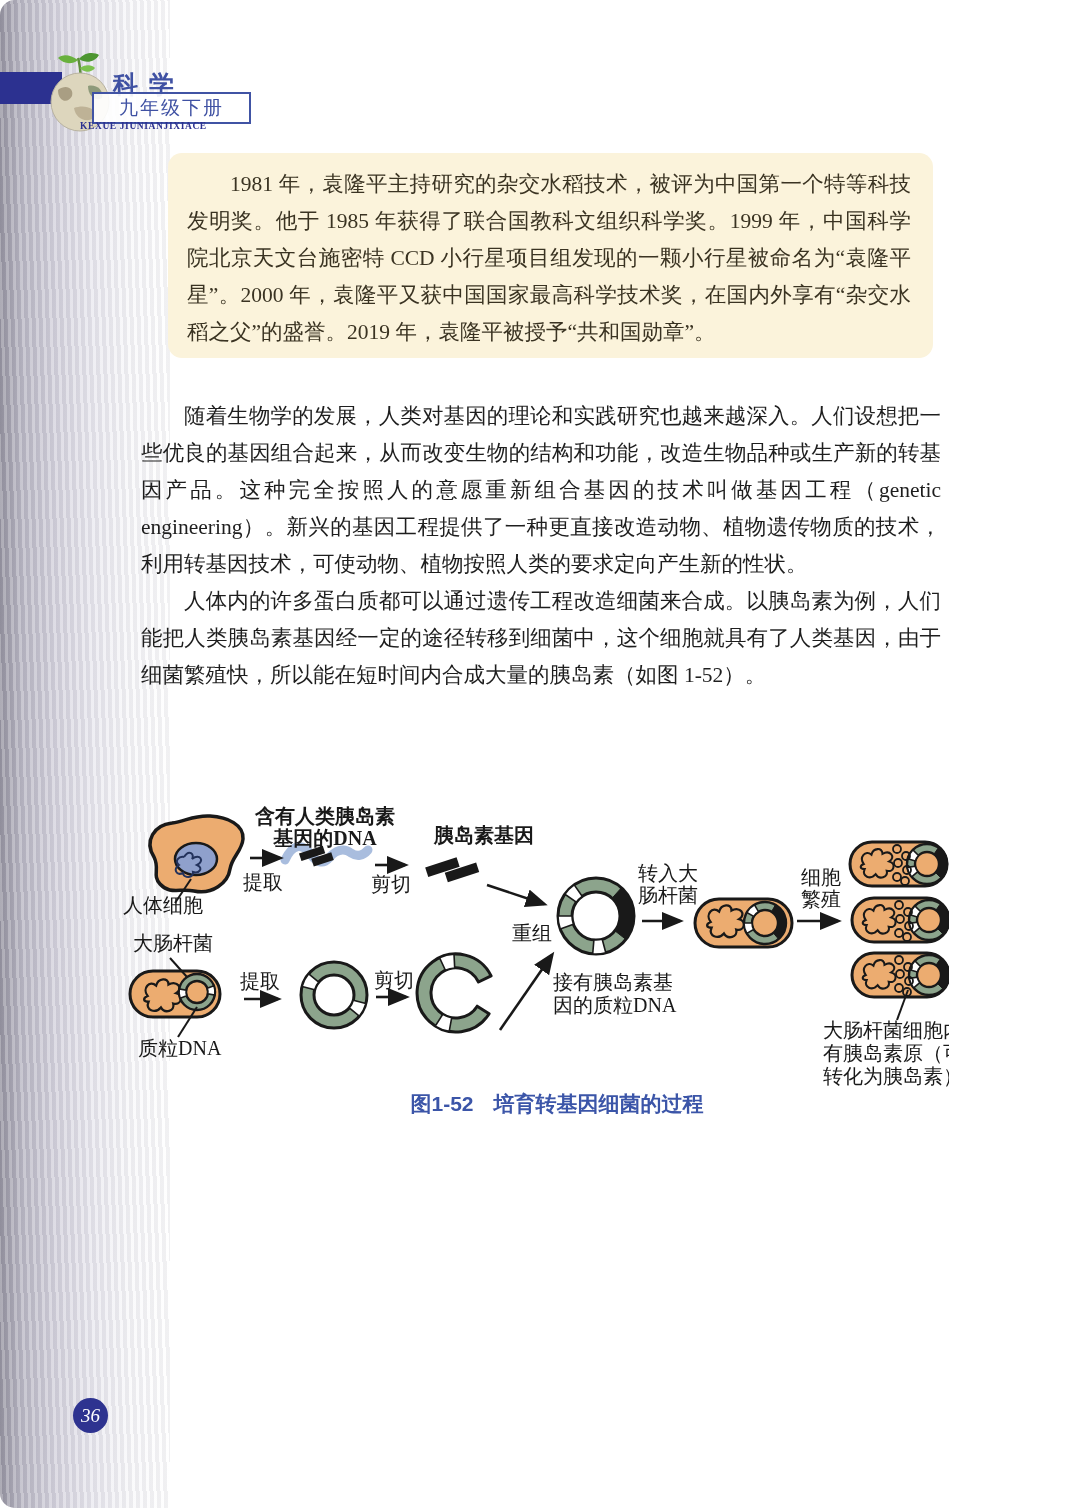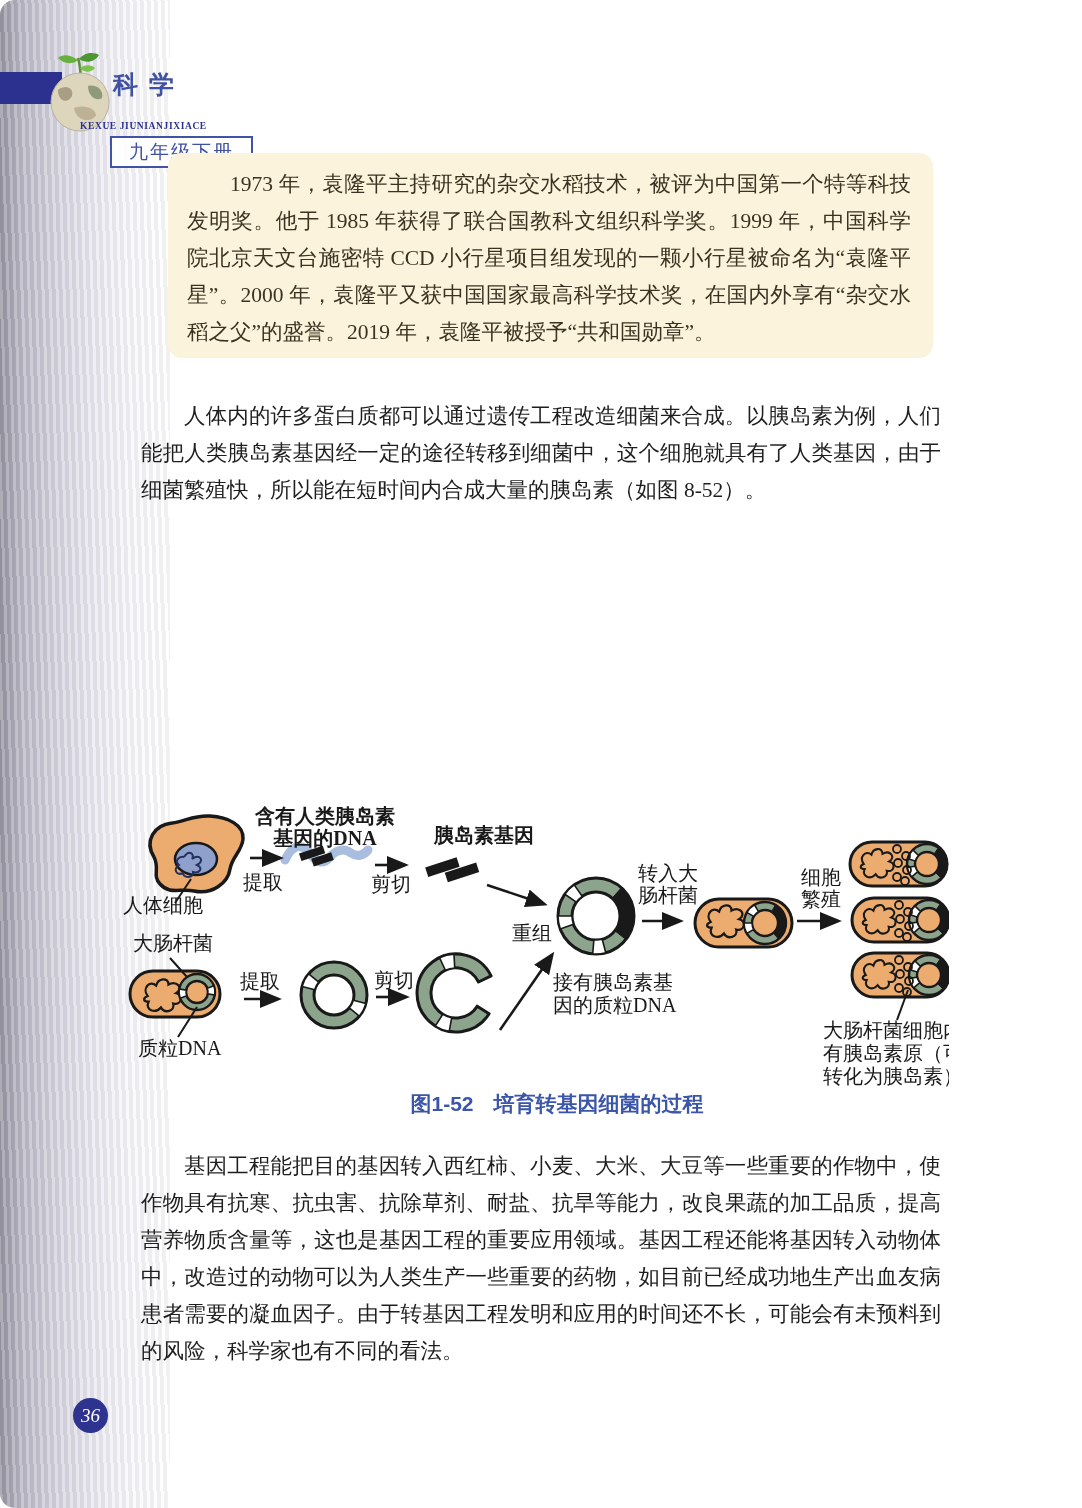--- a/index.html
+++ b/index.html
@@ -9,22 +9,22 @@
       #ffffff;
     font-family:"Liberation Serif","DejaVu Serif",serif;color:#222;border-radius:15px;}
   .edge-texture{position:absolute;left:0;top:0;width:170px;height:100%;
     background:repeating-linear-gradient(88deg, rgba(255,255,255,.25) 0 3px, rgba(140,138,152,.12) 3px 7px);
     pointer-events:none;}
   
   .logo-bar{position:absolute;left:0;top:72px;width:62px;height:32px;background:#2c3190;}
   .logo-globe{position:absolute;left:44px;top:52px;}
   .logo-title{position:absolute;left:113px;top:68px;font-family:"Liberation Sans","DejaVu Sans",sans-serif;
     font-size:25px;font-weight:bold;color:#3f51a3;letter-spacing:11px;}
-  .logo-subtitle{position:absolute;left:110px;top:92px;border:2px solid #4053a4;background:rgba(255,255,255,.9);
-    padding:1px 17px;font-family:"Liberation Sans","DejaVu Sans",sans-serif;font-size:19px;color:#3f51a3;letter-spacing:2px;margin-top:44px;}
+  .logo-subtitle{position:absolute;left:92px;top:92px;border:2px solid #4053a4;background:rgba(255,255,255,.9);
+    padding:1px 25px;font-family:"Liberation Sans","DejaVu Sans",sans-serif;font-size:19px;color:#3f51a3;letter-spacing:2px;}
   .logo-roman{position:absolute;left:80px;top:121px;font-size:9.5px;font-weight:bold;color:#2c3190;letter-spacing:.6px;}
   
   .hl-box{position:absolute;left:168px;top:153px;width:765px;height:205px;background:#fbf3db;border-radius:14px;}
   .hl-text{padding:13px 22px 0 19px;font-size:21.5px;line-height:37px;text-indent:2em;text-align:justify;color:#3a3322;}
   
   .body-a{position:absolute;left:141px;top:398px;width:800px;}
   .body-b{position:absolute;left:141px;top:1148px;width:800px;}
   .para{margin:0;font-size:21.5px;line-height:37px;text-indent:2em;text-align:justify;color:#1e1e1e;}
   
   .fig-svg{position:absolute;left:110px;top:785px;}
@@ -54,28 +54,26 @@
       <path d="M30,56 C40,52 52,56 52,64 C44,72 32,68 30,56 Z" fill="#beb296"></path>
       <path d="M44,34 C52,32 60,38 58,46 C52,50 44,44 44,34 Z" fill="#8e9a7a"></path>
       <circle cx="36" cy="50" r="29" fill="none" stroke="#b8b2a0" stroke-width="1"></circle>
     </svg>
   </div>
   <div class="logo-title">科学</div>
   <div class="logo-subtitle">九年级下册</div>
   <div class="logo-roman">KEXUE JIUNIANJIXIACE</div>
 
   <div class="hl-box">
-    <div class="hl-text">1973 年，袁隆平主持研究的杂交水稻技术，被评为中国第一个特等科技发明奖。他于 1985 年获得了联合国教科文组织科学奖。1999 年，中国科学院北京天文台施密特 CCD 小行星项目组发现的一颗小行星被命名为“袁隆平星”。2000 年，袁隆平又获中国国家最高科学技术奖，在国内外享有“杂交水稻之父”的盛誉。2019 年，袁隆平被授予“共和国勋章”。</div>
+    <div class="hl-text">1981 年，袁隆平主持研究的杂交水稻技术，被评为中国第一个特等科技发明奖。他于 1985 年获得了联合国教科文组织科学奖。1999 年，中国科学院北京天文台施密特 CCD 小行星项目组发现的一颗小行星被命名为“袁隆平星”。2000 年，袁隆平又获中国国家最高科学技术奖，在国内外享有“杂交水稻之父”的盛誉。2019 年，袁隆平被授予“共和国勋章”。</div>
   </div>
 
   <div class="body-a">
-    <p class="para">人体内的许多蛋白质都可以通过遗传工程改造细菌来合成。以胰岛素为例，人们能把人类胰岛素基因经一定的途径转移到细菌中，这个细胞就具有了人类基因，由于细菌繁殖快，所以能在短时间内合成大量的胰岛素（如图 8-52）。</p>
-  </div>
-  <div class="body-b">
-    <p class="para">基因工程能把目的基因转入西红柿、小麦、大米、大豆等一些重要的作物中，使作物具有抗寒、抗虫害、抗除草剂、耐盐、抗旱等能力，改良果蔬的加工品质，提高营养物质含量等，这也是基因工程的重要应用领域。基因工程还能将基因转入动物体中，改造过的动物可以为人类生产一些重要的药物，如目前已经成功地生产出血友病患者需要的凝血因子。由于转基因工程发明和应用的时间还不长，可能会有未预料到的风险，科学家也有不同的看法。</p>
+    <p class="para">随着生物学的发展，人类对基因的理论和实践研究也越来越深入。人们设想把一些优良的基因组合起来，从而改变生物的结构和功能，改造生物品种或生产新的转基因产品。这种完全按照人的意愿重新组合基因的技术叫做基因工程（genetic engineering）。新兴的基因工程提供了一种更直接改造动物、植物遗传物质的技术，利用转基因技术，可使动物、植物按照人类的要求定向产生新的性状。</p>
+    <p class="para">人体内的许多蛋白质都可以通过遗传工程改造细菌来合成。以胰岛素为例，人们能把人类胰岛素基因经一定的途径转移到细菌中，这个细胞就具有了人类基因，由于细菌繁殖快，所以能在短时间内合成大量的胰岛素（如图 1-52）。</p>
   </div>
 
   <svg class="fig-svg" width="880" height="312" viewBox="0 0 880 312">
     <defs>
       <marker id="ah" markerWidth="10" markerHeight="8" refX="7" refY="3.5" orient="auto">
         <path d="M0,0 L8.5,3.5 L0,7 Z" fill="#191919"></path>
       </marker>
       <path id="sq" d="M8,20 C2,12 10,3 17,9 C19,1 30,0 30,8 C39,3 46,12 38,17 C46,19 44,30 35,28 C37,36 26,39 22,32 C16,39 5,35 9,26 C3,26 3,22 8,20 Z" fill="none" stroke="#191919" stroke-width="2.4"></path>
     </defs>
 

